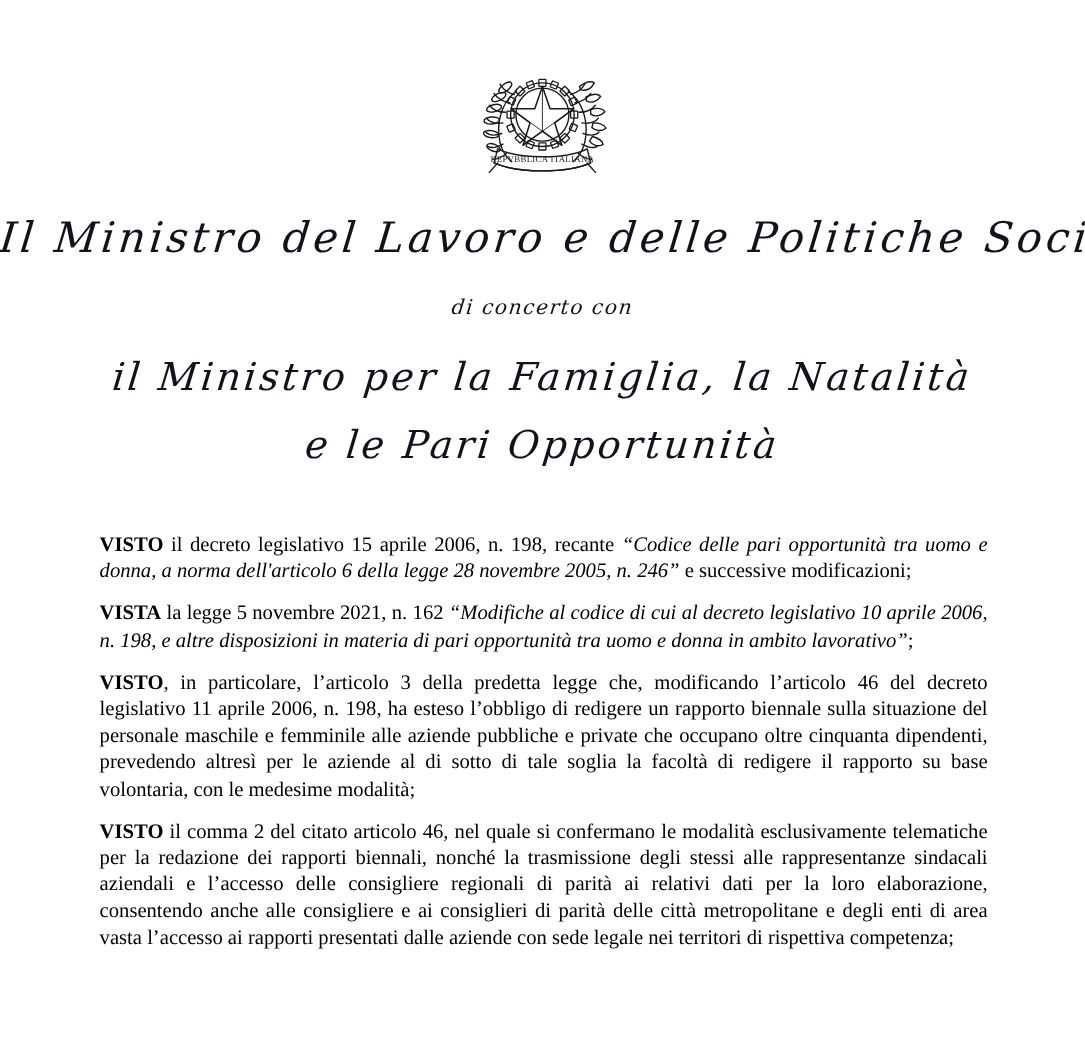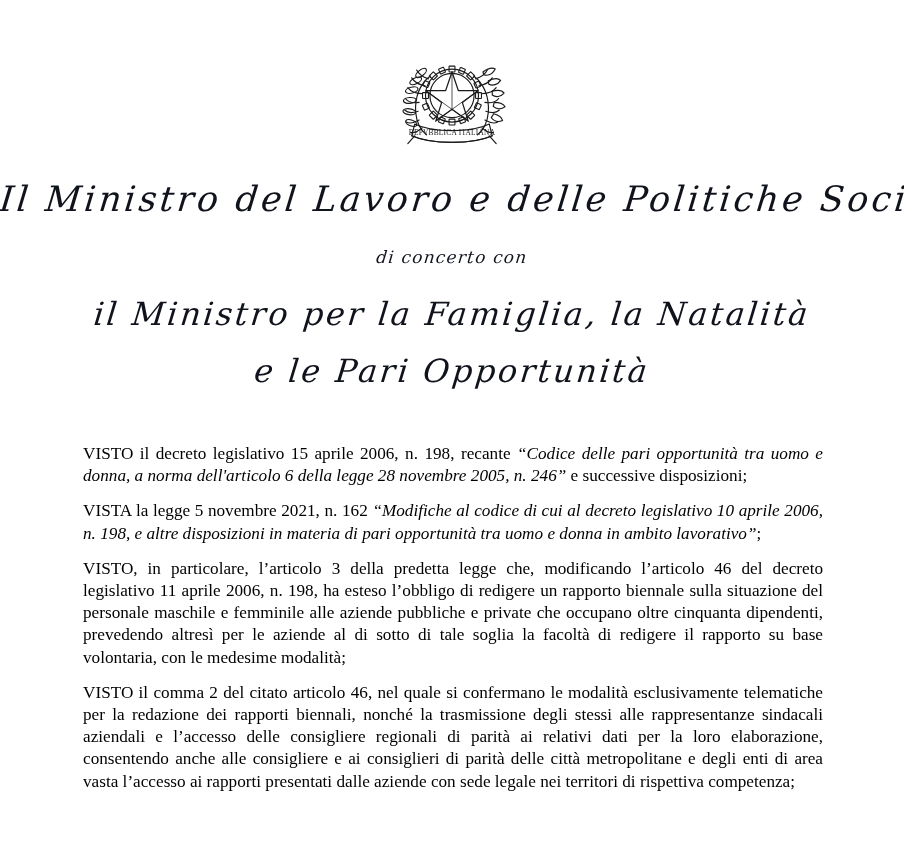--- a/index.html
+++ b/index.html
@@ -87,21 +87,21 @@
   }
   .para {
     text-align: justify;
     text-justify: inter-word;
     font-size: 17.2px;
     line-height: 22.2px;
     margin: 0 0 13px 0;
     hyphens: none;
   }
   .para:last-child { margin-bottom: 16px; }
-  .kw { font-weight: normal; }
+  .kw { font-weight: bold; }
   .it { font-style: italic; }
 </style>
 </head>
 <body>
 
 <div class="page">
 
   <div class="emblem-wrap">
     <svg class="emblem" viewBox="0 0 220 210">
       <g fill="none" stroke="#1a1a1a" stroke-width="2.4" stroke-linecap="round" stroke-linejoin="round">
@@ -168,19 +168,19 @@
   </div>
 
   <div class="titles">
     <div class="script title-main">Il Ministro del Lavoro e delle Politiche Sociali</div>
     <div class="script title-sub">di concerto con</div>
     <div class="script title-main2">il Ministro per la Famiglia, la Natalità</div>
     <div class="script title-main3">e le Pari Opportunità</div>
   </div>
 
   <div class="body-text" id="body-text">
-      <p class="para"><span class="kw">VISTO</span><span class=""> il decreto legislativo 15 aprile 2006, n. 198, recante </span><span class="it">“Codice delle pari opportunità tra uomo e donna, a norma dell'articolo 6 della legge 28 novembre 2005, n. 246”</span><span class=""> e successive disposizioni;</span></p>
+      <p class="para"><span class="kw">VISTO</span><span class=""> il decreto legislativo 15 aprile 2006, n. 198, recante </span><span class="it">“Codice delle pari opportunità tra uomo e donna, a norma dell'articolo 6 della legge 28 novembre 2005, n. 246”</span><span class=""> e successive modificazioni;</span></p>
       <p class="para"><span class="kw">VISTA</span><span class=""> la legge 5 novembre 2021, n. 162 </span><span class="it">“Modifiche al codice di cui al decreto legislativo 10 aprile 2006, n. 198, e altre disposizioni in materia di pari opportunità tra uomo e donna in ambito lavorativo”</span><span class="">;</span></p>
       <p class="para"><span class="kw">VISTO</span><span class="">, in particolare, l’articolo 3 della predetta legge che, modificando l’articolo 46 del decreto legislativo 11 aprile 2006, n. 198, ha esteso l’obbligo di redigere un rapporto biennale sulla situazione del personale maschile e femminile alle aziende pubbliche e private che occupano oltre cinquanta dipendenti, prevedendo altresì per le aziende al di sotto di tale soglia la facoltà di redigere il rapporto su base volontaria, con le medesime modalità;</span></p>
       <p class="para"><span class="kw">VISTO</span><span class=""> il comma 2 del citato articolo 46, nel quale si confermano le modalità esclusivamente telematiche per la redazione dei rapporti biennali, nonché la trasmissione degli stessi alle rappresentanze sindacali aziendali e l’accesso delle consigliere regionali di parità ai relativi dati per la loro elaborazione, consentendo anche alle consigliere e ai consiglieri di parità delle città metropolitane e degli enti di area vasta l’accesso ai rapporti presentati dalle aziende con sede legale nei territori di rispettiva competenza;</span></p>
     </div>
 
 </div>
 
 </body></html>

